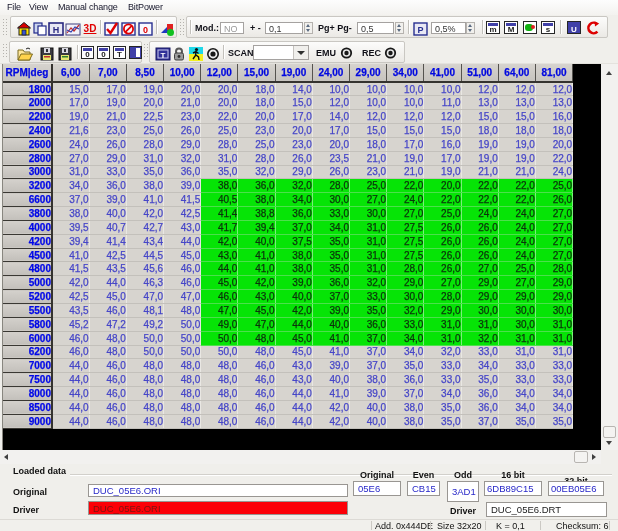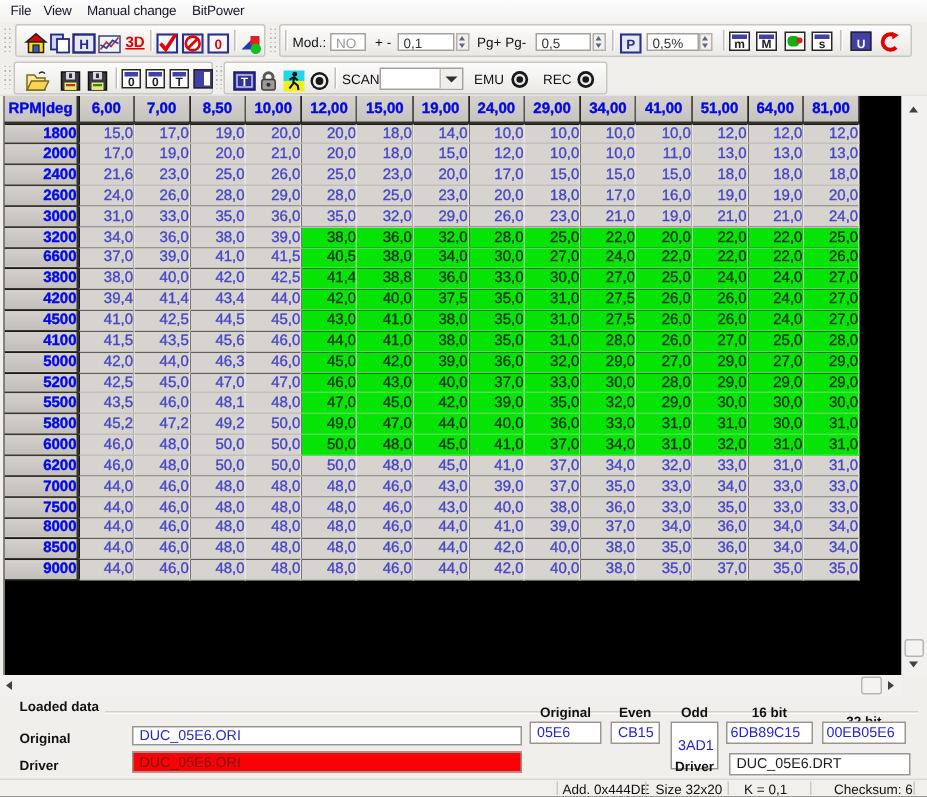--- a/index.html
+++ b/index.html
@@ -11,21 +11,21 @@
 .rebar { position:absolute; left:0; width:618px; background:#f0efeb; }
 #row1 { top:15px; height:25px; }
 #row2 { top:40px; height:24px; border-bottom:1px solid #e4e2dd; }
 .grip { position:absolute; width:6px; top:4px; bottom:4px;
   background-image:repeating-linear-gradient(#b4b2ad 0 1px, rgba(0,0,0,0) 1px 3px),repeating-linear-gradient(#b4b2ad 0 1px, rgba(0,0,0,0) 1px 3px);
   background-size:1px 100%,1px 100%; background-position:0 0,3px 0; background-repeat:no-repeat; }
 .panel { position:absolute; top:1px; height:22px; border:1px solid #c9c7c2; border-radius:2px;
   background:linear-gradient(#fcfcfb,#ebe9e5); }
 .p > * { position:absolute; }
 .vsep { position:absolute; width:1px; top:3px; bottom:3px; background:#c2c0bb; box-shadow:1px 0 0 #ffffff; }
-.blab { position:absolute; font-weight:normal; font-size:9px; color:#101018; top:6px; }
+.blab { position:absolute; font-weight:bold; font-size:9px; color:#101018; top:6px; }
 .ico16 { position:absolute; width:16px; height:16px; top:4px; }
 
 .box { position:absolute; top:4px; border:1px solid #262626; background:#fff; color:#202020; font-weight:bold;
   font-size:8px; text-align:center; width:13px; height:13px; }
 .box .bar { position:absolute; left:1px; right:1px; top:1px; height:3px; background:#4040a8; }
 .box span { position:relative; top:3px; }
 
 .tbx { position:absolute; top:5px; height:12px; border:1px solid #a5a2a0; background:#fff; color:#333;
   font-size:9px; line-height:10px; padding:1px 0 0 3px; }
 .spin { position:absolute; top:5px; width:9px; height:12px; border:1px solid #b5b2ae; background:#f1f0ed; }
@@ -295,20 +295,37 @@
           <td class="n">15,0</td>
           <td class="n">12,0</td>
           <td class="n">10,0</td>
           <td class="n">10,0</td>
           <td class="n">11,0</td>
           <td class="n">13,0</td>
           <td class="n">13,0</td>
           <td class="n">13,0</td>
         </tr>
 <tr>
+          <td class="lab">2200</td>
+          <td class="n">19,0</td>
+          <td class="n">21,0</td>
+          <td class="n">22,5</td>
+          <td class="n">23,0</td>
+          <td class="n">22,0</td>
+          <td class="n">20,0</td>
+          <td class="n">17,0</td>
+          <td class="n">14,0</td>
+          <td class="n">12,0</td>
+          <td class="n">12,0</td>
+          <td class="n">12,0</td>
+          <td class="n">15,0</td>
+          <td class="n">15,0</td>
+          <td class="n">16,0</td>
+        </tr>
+<tr>
           <td class="lab">2400</td>
           <td class="n">21,6</td>
           <td class="n">23,0</td>
           <td class="n">25,0</td>
           <td class="n">26,0</td>
           <td class="n">25,0</td>
           <td class="n">23,0</td>
           <td class="n">20,0</td>
           <td class="n">17,0</td>
           <td class="n">15,0</td>
@@ -329,20 +346,37 @@
           <td class="n">23,0</td>
           <td class="n">20,0</td>
           <td class="n">18,0</td>
           <td class="n">17,0</td>
           <td class="n">16,0</td>
           <td class="n">19,0</td>
           <td class="n">19,0</td>
           <td class="n">20,0</td>
         </tr>
 <tr>
+          <td class="lab">2800</td>
+          <td class="n">27,0</td>
+          <td class="n">29,0</td>
+          <td class="n">31,0</td>
+          <td class="n">32,0</td>
+          <td class="n">31,0</td>
+          <td class="n">28,0</td>
+          <td class="n">26,0</td>
+          <td class="n">23,5</td>
+          <td class="n">21,0</td>
+          <td class="n">19,0</td>
+          <td class="n">17,0</td>
+          <td class="n">19,0</td>
+          <td class="n">19,0</td>
+          <td class="n">22,0</td>
+        </tr>
+<tr>
           <td class="lab">3000</td>
           <td class="n">31,0</td>
           <td class="n">33,0</td>
           <td class="n">35,0</td>
           <td class="n">36,0</td>
           <td class="n">35,0</td>
           <td class="n">32,0</td>
           <td class="n">29,0</td>
           <td class="n">26,0</td>
           <td class="n">23,0</td>
@@ -397,20 +431,37 @@
           <td class="g">36,0</td>
           <td class="g">33,0</td>
           <td class="g">30,0</td>
           <td class="g">27,0</td>
           <td class="g">25,0</td>
           <td class="g">24,0</td>
           <td class="g">24,0</td>
           <td class="g">27,0</td>
         </tr>
 <tr>
+          <td class="lab">4000</td>
+          <td class="n">39,5</td>
+          <td class="n">40,7</td>
+          <td class="n">42,7</td>
+          <td class="n">43,0</td>
+          <td class="g">41,7</td>
+          <td class="g">39,4</td>
+          <td class="g">37,0</td>
+          <td class="g">34,0</td>
+          <td class="g">31,0</td>
+          <td class="g">27,5</td>
+          <td class="g">26,0</td>
+          <td class="g">26,0</td>
+          <td class="g">24,0</td>
+          <td class="g">27,0</td>
+        </tr>
+<tr>
           <td class="lab">4200</td>
           <td class="n">39,4</td>
           <td class="n">41,4</td>
           <td class="n">43,4</td>
           <td class="n">44,0</td>
           <td class="g">42,0</td>
           <td class="g">40,0</td>
           <td class="g">37,5</td>
           <td class="g">35,0</td>
           <td class="g">31,0</td>
@@ -431,21 +482,21 @@
           <td class="g">38,0</td>
           <td class="g">35,0</td>
           <td class="g">31,0</td>
           <td class="g">27,5</td>
           <td class="g">26,0</td>
           <td class="g">26,0</td>
           <td class="g">24,0</td>
           <td class="g">27,0</td>
         </tr>
 <tr>
-          <td class="lab">4100</td>
+          <td class="lab">4800</td>
           <td class="n">41,5</td>
           <td class="n">43,5</td>
           <td class="n">45,6</td>
           <td class="n">46,0</td>
           <td class="g">44,0</td>
           <td class="g">41,0</td>
           <td class="g">38,0</td>
           <td class="g">35,0</td>
           <td class="g">31,0</td>
           <td class="g">28,0</td>
@@ -667,21 +718,21 @@
   <div class="fbx" style="left:88px; top:37px; width:260px; height:14px; background:#fc0007; color:#7a1410;">DUC_05E6.ORI</div>
 
   <div class="lbl" style="left:353px; top:6px; width:48px; text-align:center;">Original</div>
   <div class="lbl" style="left:407px; top:6px; width:33px; text-align:center;">Even</div>
   <div class="lbl" style="left:447px; top:6px; width:32px; text-align:center;">Odd</div>
   <div class="lbl" style="left:484px; top:6px; width:58px; text-align:center;">16 bit</div>
   <div class="lbl" style="left:548px; top:12px; width:56px; text-align:center;">32 bit</div>
 
   <div class="fbx" style="left:353px; top:17px; width:48px; height:15px;">05E6</div>
   <div class="fbx" style="left:407px; top:17px; width:33px; height:15px;">CB15</div>
-  <div class="fbx" style="left:447px; top:17px; width:32px; height:32px;">3AD1</div>
+  <div class="fbx" style="left:447px; top:17px; width:32px; height:21px;">3AD1</div>
   <div class="fbx" style="left:484px; top:17px; width:58px; height:15px; padding-left:2px;">6DB89C15</div>
   <div class="fbx" style="left:548px; top:17px; width:56px; height:15px; padding-left:2px;">00EB05E6</div>
 
   <div class="lbl" style="left:450px; top:42px;">Driver</div>
   <div class="fbx" style="left:486px; top:38px; width:121px; height:15px; color:#1a1a1a;">DUC_05E6.DRT</div>
 </div>
 
 <div id="status">
   <div class="stsep" style="left:371px;"></div>
   <span style="left:375px;">Add. 0x444DE</span>

